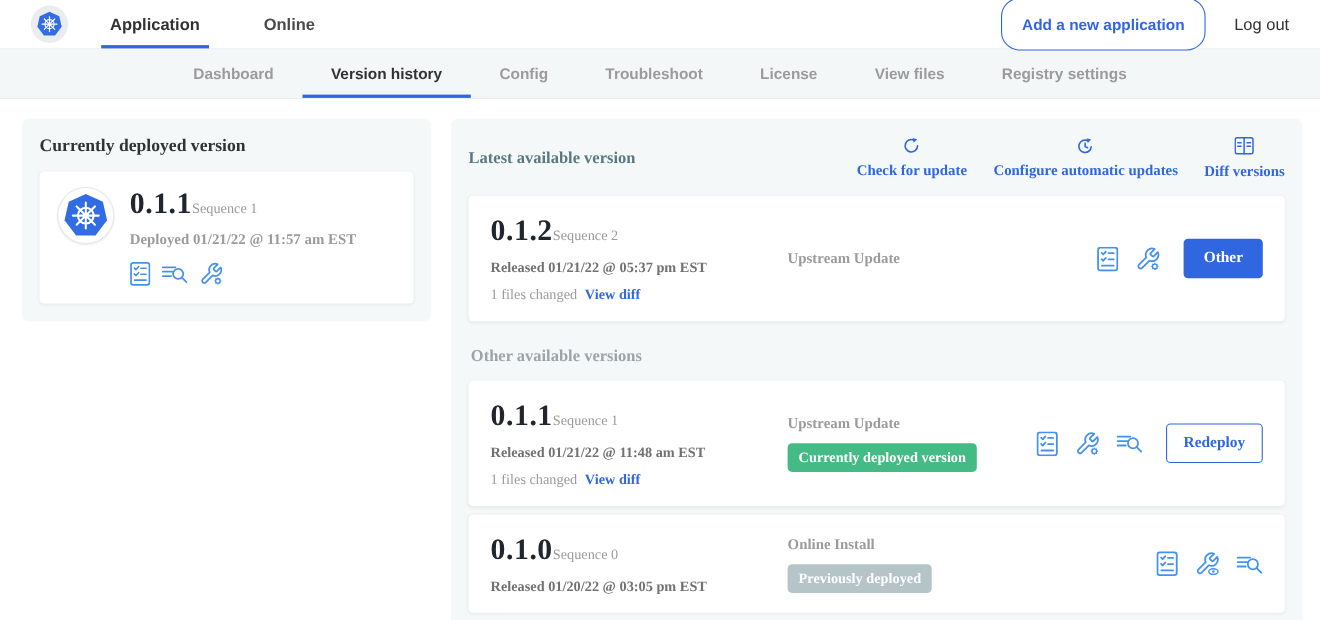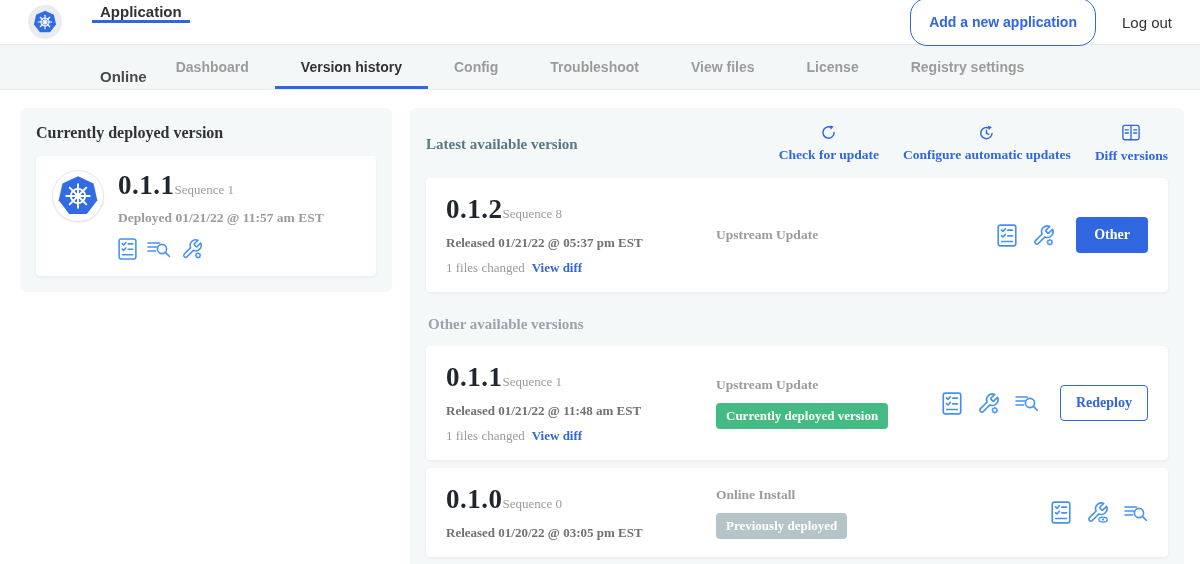--- a/index.html
+++ b/index.html
@@ -5,21 +5,21 @@
   * { margin:0; padding:0; box-sizing:border-box; }
   html,body { width:1200px; height:564px; background:#fff; overflow:hidden;
     font-family:"Liberation Sans","DejaVu Sans",sans-serif; -webkit-font-smoothing:antialiased; }
 
   
   .app-header { height:45px; display:flex; align-items:center; padding:0 28px;
     border-bottom:1px solid #e8eaec; background:#fff; }
   .header-logo { width:34px; height:34px; border-radius:50%; background:#e9edf0;
     display:flex; align-items:center; justify-content:center; flex:none; }
   .header-logo svg { width:24px; height:24px; }
-  .header-tabs { display:flex; height:100%; margin-left:30px; gap:42px;flex-direction:column; }
+  .header-tabs { display:flex; height:100%; margin-left:30px; gap:42px; }
   .header-tab { display:flex; align-items:center; height:100%; font-size:15px; font-weight:700;
     color:#323232; cursor:pointer; padding:0 8px; border-bottom:3px solid transparent; border-top:3px solid transparent; }
   .header-tab.active { border-bottom-color:#3066e0; }
   .header-tab.inactive { font-weight:600; color:#4a4a4a; }
   .header-right { margin-left:auto; display:flex; align-items:center; gap:26px; }
   .add-app-btn { border:1px solid #3066e0; color:#3066e0; background:#fff; font-weight:700;
     font-size:14px; padding:15px 18px; border-radius:17px; cursor:pointer;
     font-family:inherit; }
   .logout { font-size:15px; color:#323232; cursor:pointer; }
 
@@ -175,22 +175,22 @@
     <button class="add-app-btn">Add a new application</button>
     <span class="logout">Log out</span>
   </div>
 </header>
 
 <nav class="subnav">
   <div class="subnav-item">Dashboard</div>
   <div class="subnav-item active">Version history</div>
   <div class="subnav-item">Config</div>
   <div class="subnav-item">Troubleshoot</div>
+  <div class="subnav-item">License</div>
   <div class="subnav-item">View files</div>
-  <div class="subnav-item">License</div>
   <div class="subnav-item">Registry settings</div>
 </nav>
 
 <main class="main">
 
   <aside class="panel deployed-panel">
     <h2>Currently deployed version</h2>
     <div class="deployed-card">
       <div class="k8s-badge">
         <svg>
@@ -246,21 +246,21 @@
             </svg>
           <span>Diff versions</span>
         </span>
       </div>
     </div>
 
     <div class="version-card">
       <div class="row-left">
         <div class="version-line">
           <span class="version-big">0.1.2</span>
-          <span class="sequence">Sequence 8</span>
+          <span class="sequence">Sequence 2</span>
         </div>
         <div class="released">Released 01/21/22 @ 05:37 pm EST</div>
         <div class="files-line">
           <span class="files-changed">1 files changed</span>
           <span class="view-diff">View diff</span>
         </div>
       </div>
       <div class="row-mid">
         <div class="source-label">Upstream Update</div>
       </div>

